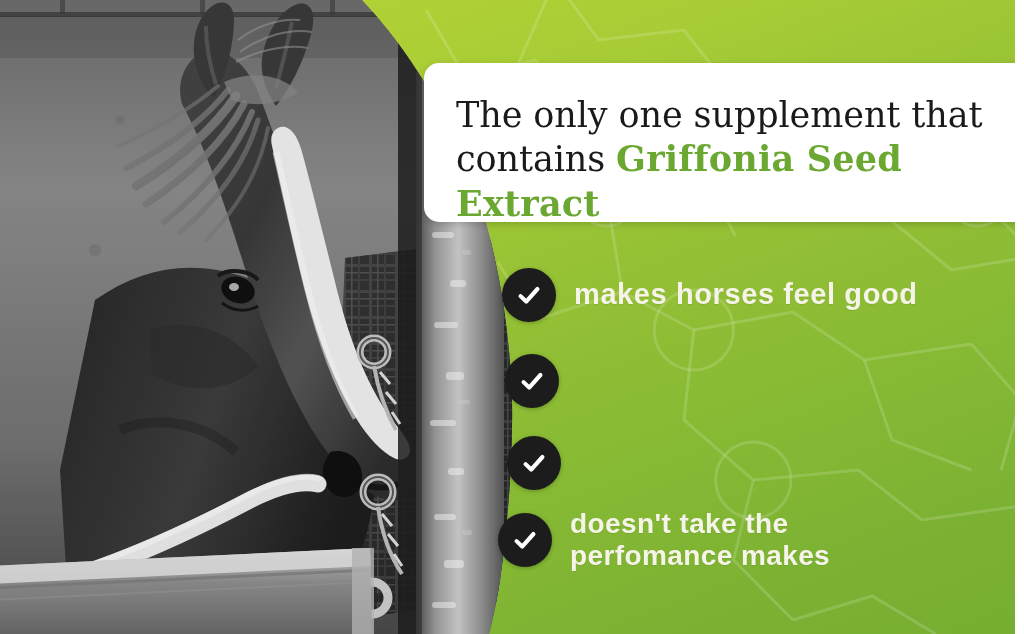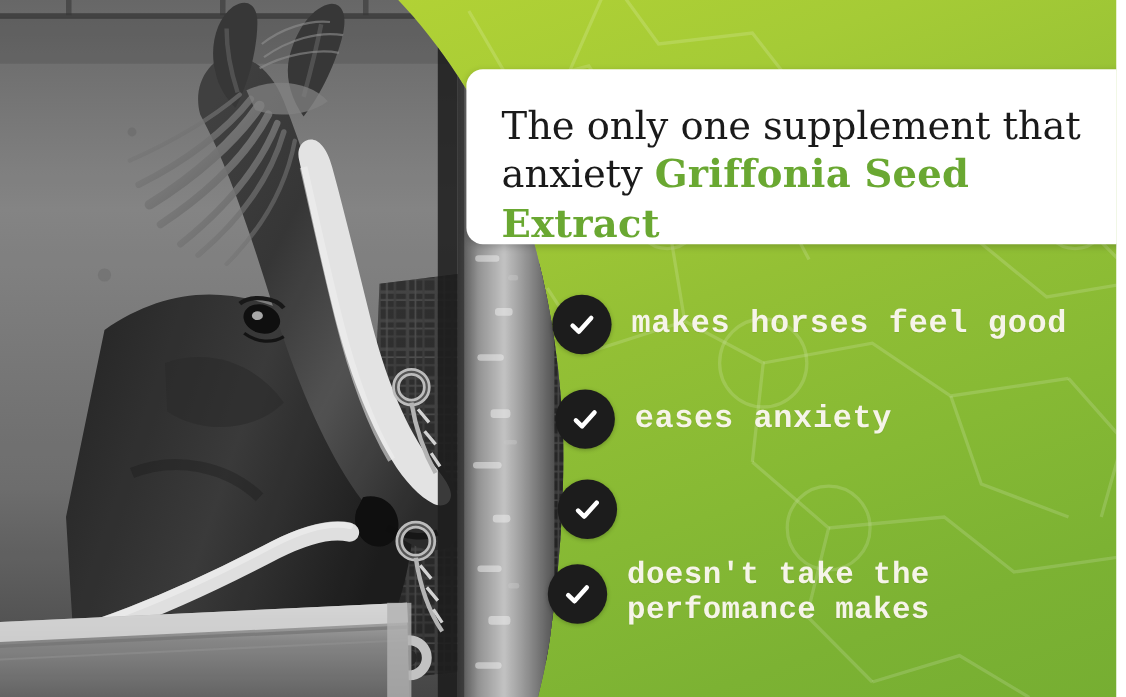--- a/index.html
+++ b/index.html
@@ -136,21 +136,21 @@
   }
   .check-badge svg path {
     fill: none;
     stroke: #ffffff;
     stroke-width: 4.4;
     stroke-linecap: round;
     stroke-linejoin: round;
   }
 
   .benefit-text {
-    font-family: Liberation Mono, monospace;
+    font-family: Liberation Sans, sans-serif;
     font-weight: 700;
     font-size: 29px;
     line-height: 1.14;
     color: #f6f4e9;
     letter-spacing: 0.6px;
     white-space: pre-line;
     text-shadow: 0 1px 1px rgba(0,0,0,0.07);
   }
   .benefit-item.i3 .benefit-text { font-size: 28px; letter-spacing: 0.4px; }
 </style>
@@ -365,41 +365,40 @@
         <path d="M-10,588 L371,570" stroke="#7a7a7a" stroke-width="3" fill="none" opacity="0.7"></path>
         <path d="M-10,600 L371,582" stroke="#9c9c9c" stroke-width="2" fill="none" opacity="0.5"></path>
         <rect x="352" y="548" width="22" height="86" fill="#bdbdbd" opacity="0.8"></rect>
 
         <rect x="0" y="0" width="520" height="634" fill="#000" opacity="0.06"></rect>
       </g>
     </svg>
   </div>
 
   <div class="headline-card">
-    <p class="headline"><span>The only one supplement that</span><br><span>anxiety </span><span class="accent">Griffonia Seed Extract</span></p>
+    <p class="headline"><span>The only one supplement that</span><br><span>contains </span><span class="accent">Griffonia Seed Extract</span></p>
   </div>
 
   <ul class="benefits">
 
     <li class="benefit-item i0">
       <span class="check-badge">
         <svg viewBox="0 0 32 32" aria-hidden="true">
             <path d="M7 17.2 L13 23 L25 9.6"></path>
           </svg>
       </span>
       <span class="benefit-text">makes horses feel good</span>
     </li>
 
     <li class="benefit-item i1">
       <span class="check-badge">
         <svg viewBox="0 0 32 32" aria-hidden="true">
             <path d="M7 17.2 L13 23 L25 9.6"></path>
           </svg>
       </span>
-      <span class="benefit-text">eases anxiety</span>
     </li>
 
     <li class="benefit-item i2">
       <span class="check-badge">
         <svg viewBox="0 0 32 32" aria-hidden="true">
             <path d="M7 17.2 L13 23 L25 9.6"></path>
           </svg>
       </span>
     </li>
 

